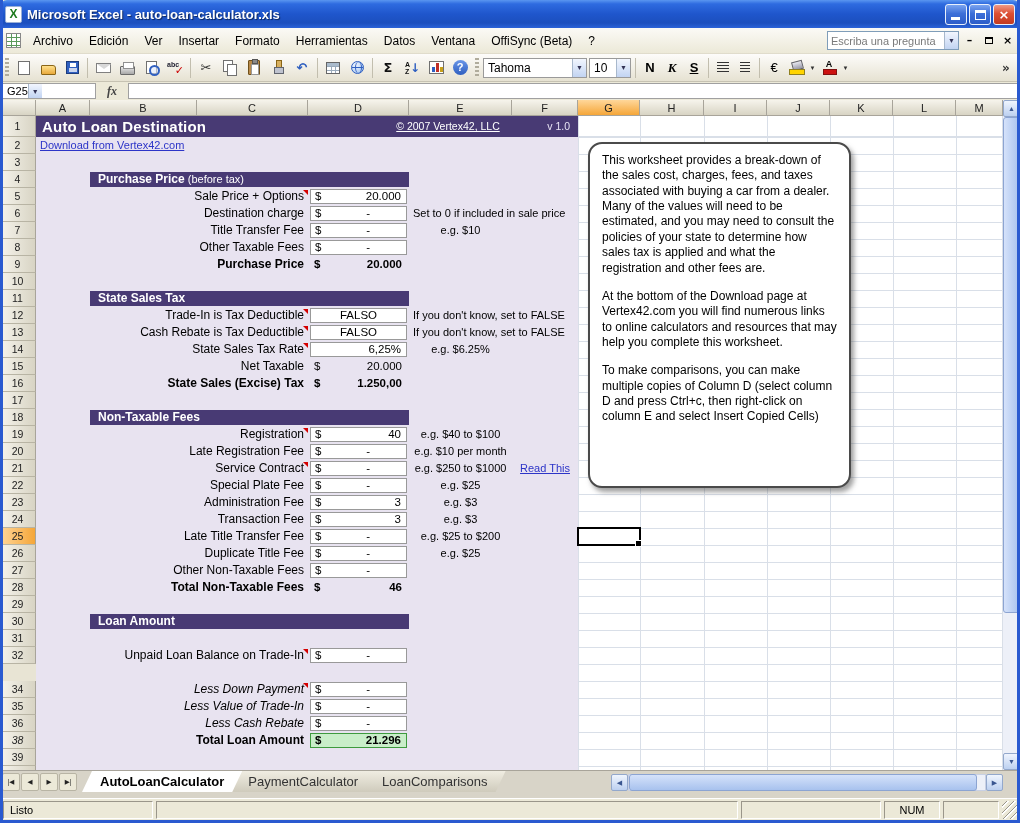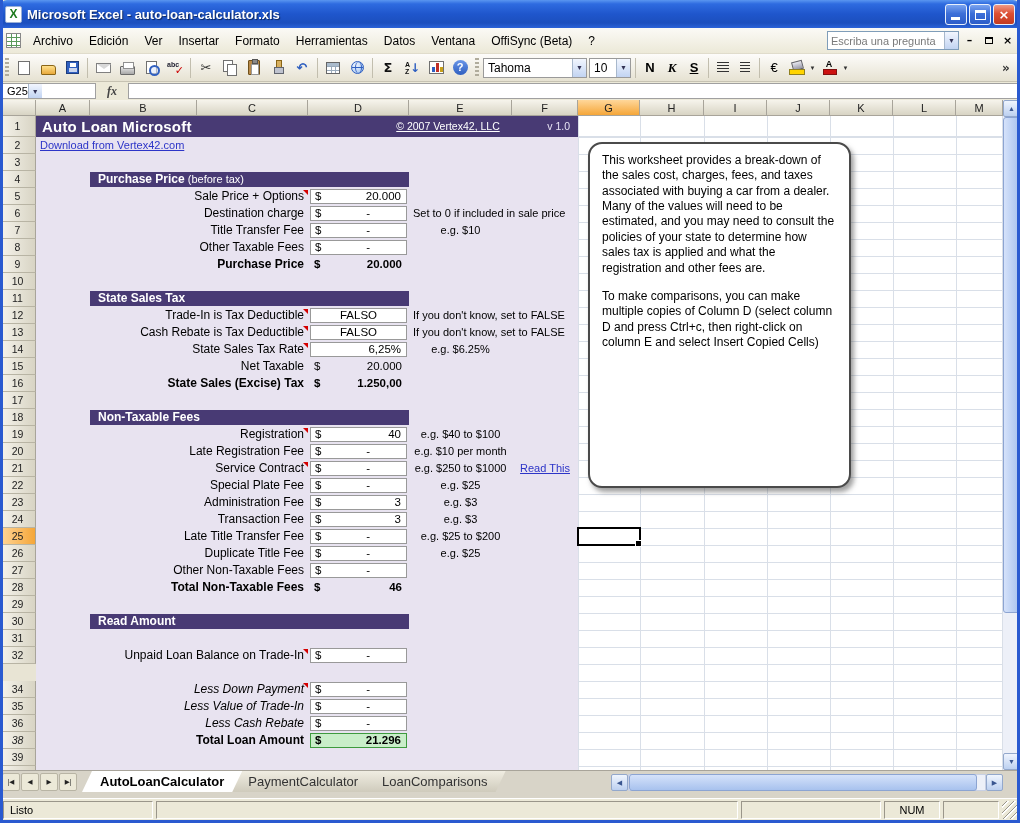--- a/index.html
+++ b/index.html
@@ -388,21 +388,21 @@
       <div class="r1cover"></div>
       <div class="vl" style="left: 542px;"></div>
       <div class="vl" style="left: 604px;"></div>
       <div class="vl" style="left: 668px;"></div>
       <div class="vl" style="left: 731px;"></div>
       <div class="vl" style="left: 794px;"></div>
       <div class="vl" style="left: 857px;"></div>
       <div class="vl" style="left: 920px;"></div>
       <div class="vl" style="left: 966px;"></div>
       <div class="banner" style="left: 0px; top: 0px; width: 542px; height: 21px;">
-        <span class="gt-t">Auto Loan Microsoft</span>
+        <span class="gt-t">Auto Loan Destination</span>
         <span class="gt-c">© 2007 Vertex42, LLC</span>
         <span class="gt-v">v 1.0</span>
       </div>
       <div class="dl" style="top: 21px;">Download from Vertex42.com</div>
       <div class="sect" style="top: 56px;"><span>Purchase Price</span><span class="suf">&nbsp;(before tax)</span></div>
       <div class="lab" style="top: 72px;">Sale Price + Options</div>
       <div class="cmark" style="top: 74px;"></div>
       <div class="vbox" style="top: 73px;">
         <span class="cur">$</span>
         <span class="val r">20.000</span>
@@ -513,21 +513,21 @@
       <div class="lab" style="top: 446px;">Other Non-Taxable Fees</div>
       <div class="vbox" style="top: 447px;">
         <span class="cur">$</span>
         <span class="val d">-</span>
       </div>
       <div class="lab b" style="top: 463px;">Total Non-Taxable Fees</div>
       <div class="vplain b" style="top: 464px;">
         <span class="cur">$</span>
         <span class="val r">46</span>
       </div>
-      <div class="sect" style="top: 498px;"><span>Read Amount</span></div>
+      <div class="sect" style="top: 498px;"><span>Loan Amount</span></div>
       <div class="lab" style="top: 531px;">Unpaid Loan Balance on Trade-In</div>
       <div class="cmark" style="top: 533px;"></div>
       <div class="vbox" style="top: 532px;">
         <span class="cur">$</span>
         <span class="val d">-</span>
       </div>
       <div class="lab it" style="top: 565px;">Less Down Payment</div>
       <div class="cmark" style="top: 567px;"></div>
       <div class="vbox" style="top: 566px;">
         <span class="cur">$</span>
@@ -543,20 +543,21 @@
         <span class="cur">$</span>
         <span class="val d">-</span>
       </div>
       <div class="lab b" style="top: 616px;">Total Loan Amount</div>
       <div class="vbox green b" style="top: 617px;">
         <span class="cur">$</span>
         <span class="val r">21.296</span>
       </div>
       <div class="notebox">
         <p>This worksheet provides a break-down of the sales cost, charges, fees, and taxes associated with buying a car from a dealer. Many of the values will need to be estimated, and you may need to consult the policies of your state to determine how sales tax is applied and what the registration and other fees are.</p>
+        <p>At the bottom of the Download page at Vertex42.com you will find numerous links to online calculators and resources that may help you complete this worksheet.</p>
         <p>To make comparisons, you can make multiple copies of Column D (select column D and press Ctrl+c, then right-click on column E and select Insert Copied Cells)</p>
       </div>
       <div class="selbox"></div>
     </div>
 
   <div class="vscroll">
     <span class="sbtn up">▲</span>
     <span class="vtrack">
         <span class="vthumb"></span>
       </span>

